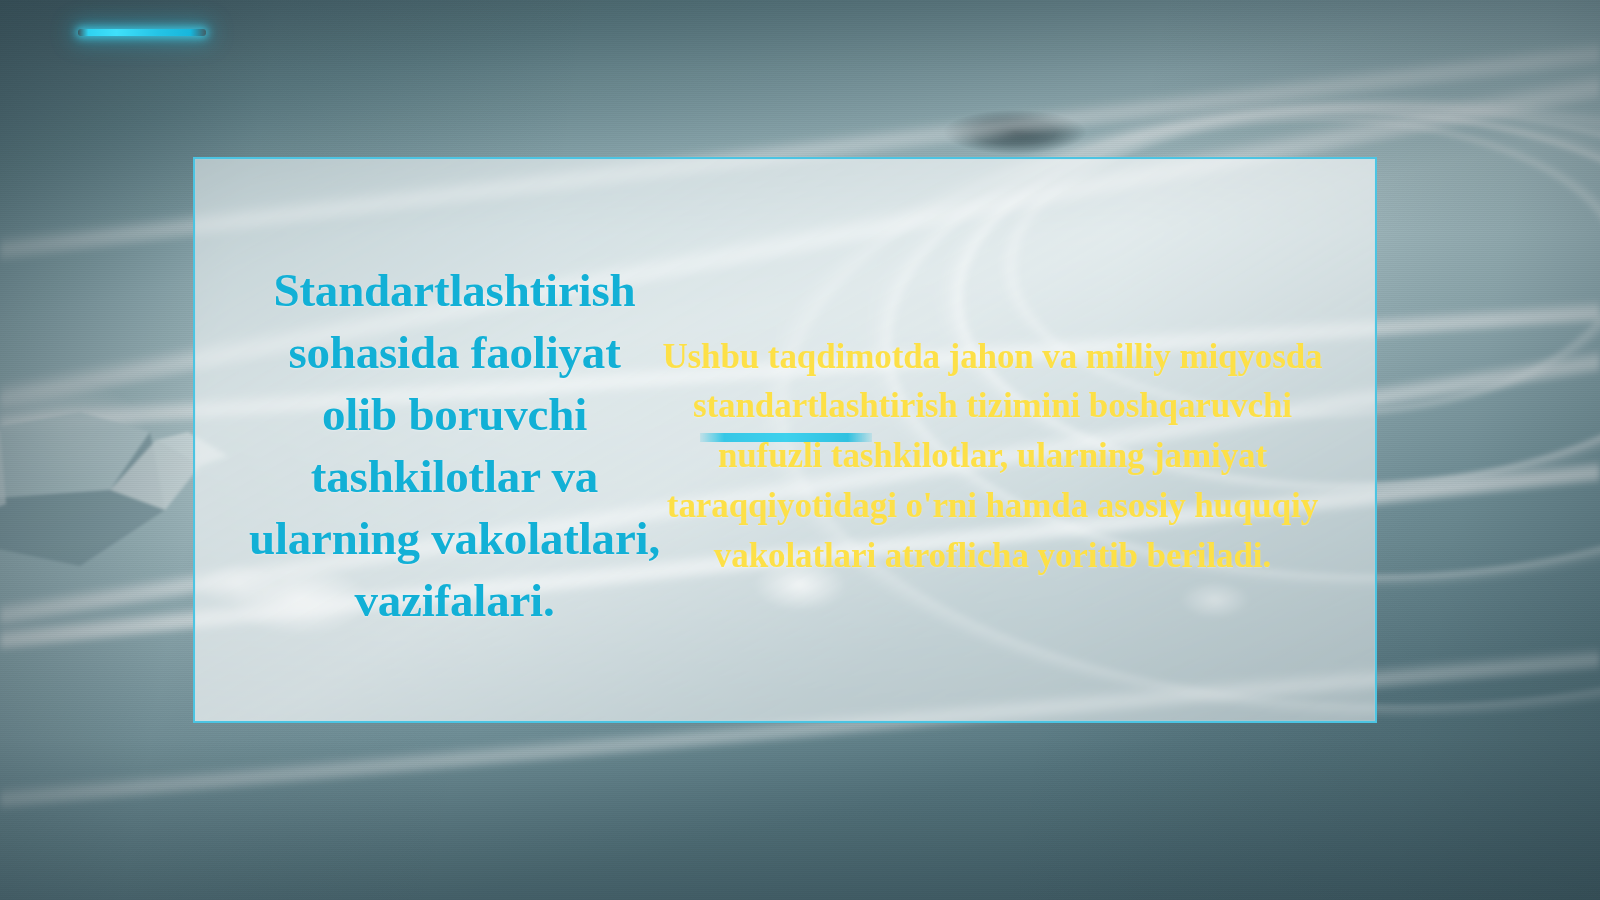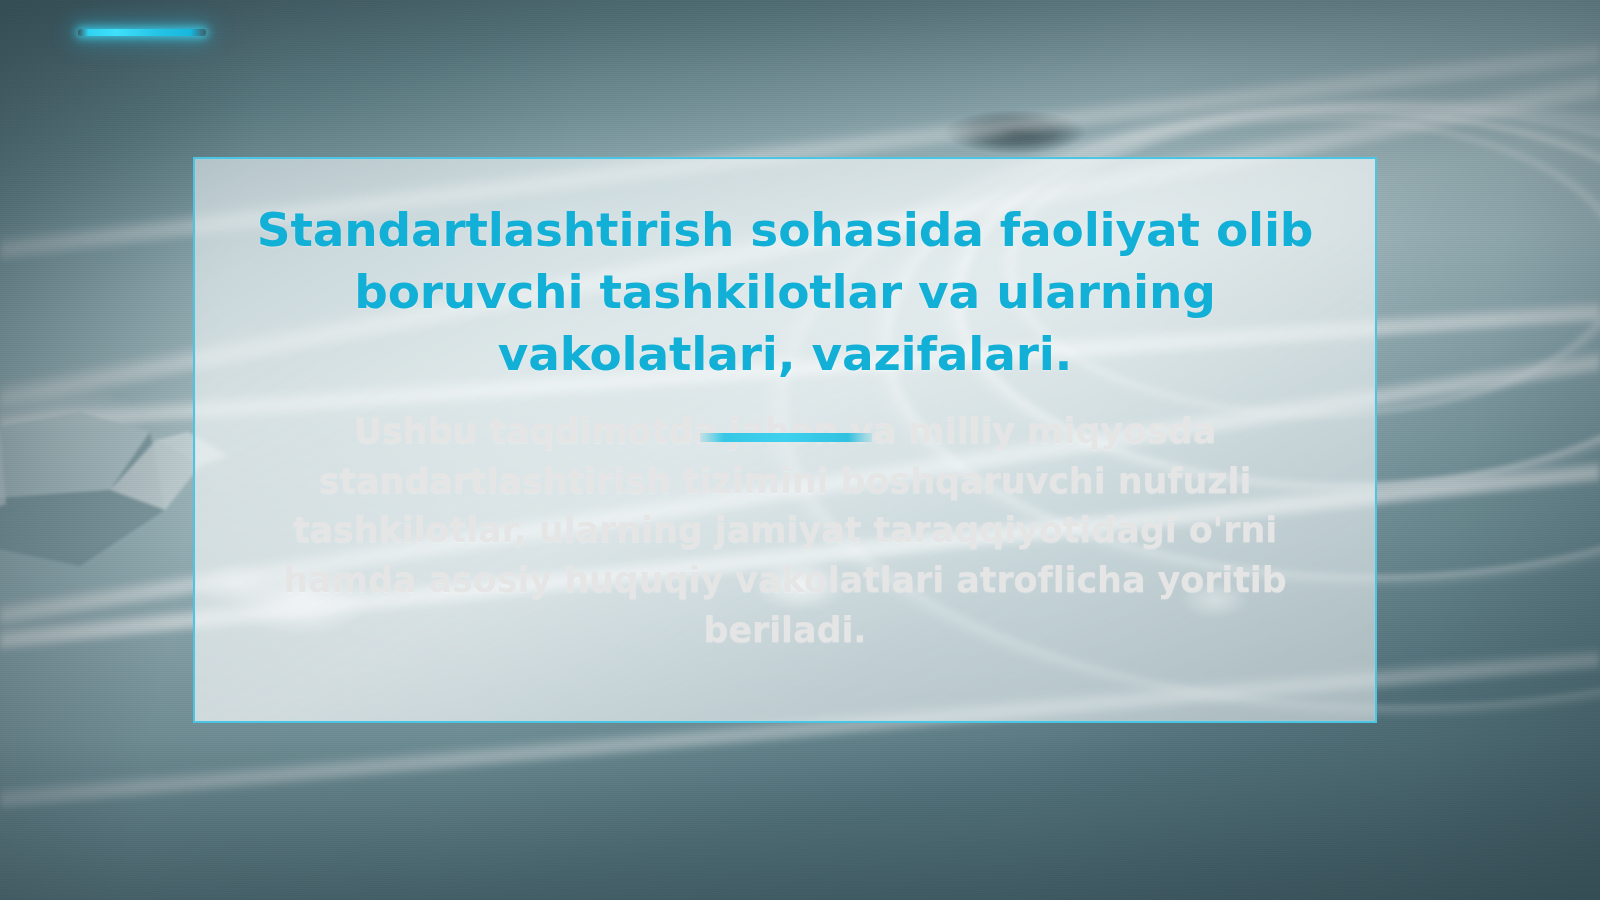--- a/index.html
+++ b/index.html
@@ -110,24 +110,25 @@
   
   .content-panel {
     position:absolute;
     left:193px; top:157px;
     width:1184px; height:566px;
     border:2px solid #4cc4e2;
     background:rgba(229,238,240,.42);
     backdrop-filter:blur(2px);
     box-shadow:0 0 0 1px rgba(120,210,235,.28) inset;
     display:flex;
-    flex-direction:column;
+    flex-direction:row;
     align-items:center;
     justify-content:flex-start;
     padding:40px 52px 30px;
+    font-family:Liberation Serif, serif;
   }
 
   
   .panel-wash {
     position:absolute; inset:0;
     background:linear-gradient(150deg,
         rgba(255,255,255,.26) 0%,
         rgba(255,255,255,.40) 28%,
         rgba(255,255,255,.50) 48%,
         rgba(255,255,255,.34) 72%,
@@ -163,21 +164,21 @@
     z-index:4;
     filter:blur(.4px);
     opacity:.95;
   }
 
   
   .slide-body {
     position:relative;
     z-index:5;
     margin-top:22px;
-    color:#e5e5e5;
+    color:#fde047;
     font-size:35px;
     font-weight:700;
     line-height:1.42;
     text-align:center;
     max-width:1065px;
     letter-spacing:-0.1px;
     text-shadow:0 1px 1px rgba(255,255,255,.22);
   }
 
   

